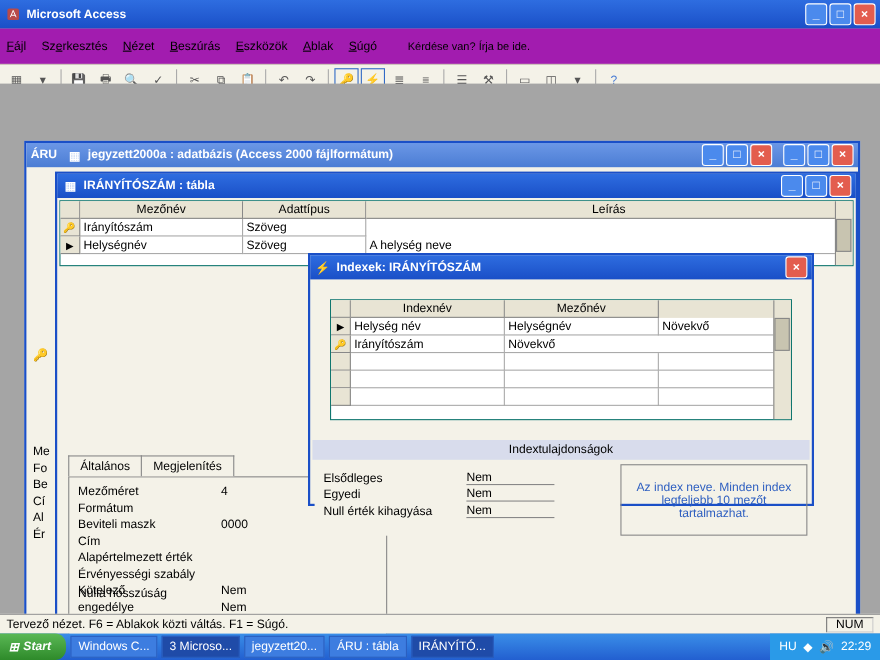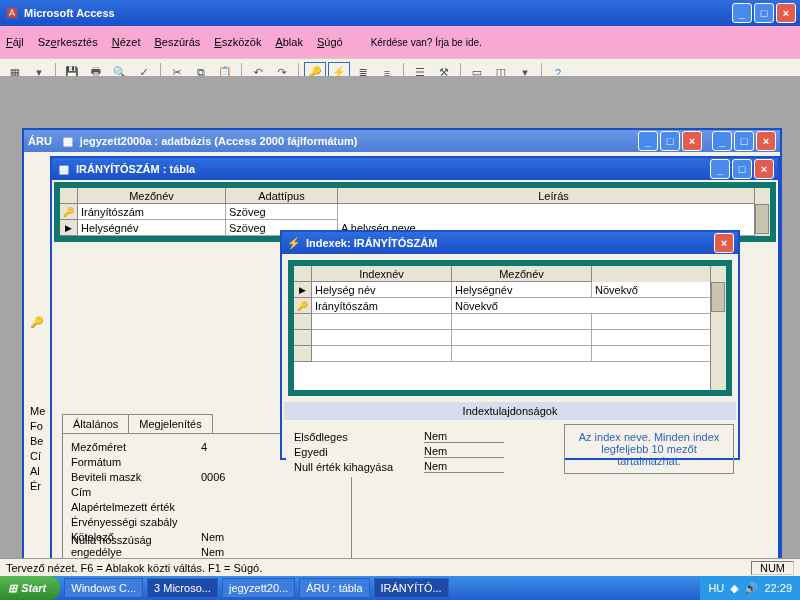--- a/index.html
+++ b/index.html
@@ -4,36 +4,36 @@
 <style>
 *{box-sizing:border-box;margin:0;padding:0;font-family:Tahoma,sans-serif;font-size:11px}
 body{background:#b0b0b0;width:800px;height:600px;overflow:hidden;position:relative}
 .titlebar{background:linear-gradient(#2e6de0,#1a4fc7);height:26px;display:flex;align-items:center;padding:0 4px;color:#fff;font-weight:bold}
 .titlebar .icon{width:16px;height:16px;margin-right:4px;display:inline-flex;align-items:center;justify-content:center}
 .titlebar .spacer{flex:1}
 .winbtns{display:flex;gap:2px}
 .winbtn{width:20px;height:20px;border:1px solid #fff;border-radius:3px;display:flex;align-items:center;justify-content:center;font-weight:bold;font-family:Arial}
 .winbtn.min,.winbtn.max{background:#4b8aed}
 .winbtn.close{background:#e35d4e}
-.menubar{background:#f9a8d4;height:22px;display:flex;align-items:center;padding:16px 6px;gap:14px;border-bottom:1px solid #d0ceb8}
+.menubar{background:#a21caf;height:22px;display:flex;align-items:center;padding:16px 6px;gap:14px;border-bottom:1px solid #d0ceb8}
 .menubar span{color:#000}
 .menubar .u{text-decoration:underline}
 .question{color:#999;font-size:10px}
 .toolbar{background:#f4f2e8;height:28px;display:flex;align-items:center;padding:0 4px;gap:2px;border-bottom:1px solid #888}
 .tbtn{width:22px;height:22px;display:flex;align-items:center;justify-content:center;color:#555}
 .tsep{width:1px;height:20px;background:#aaa;margin:0 3px}
 .mdi{position:absolute;top:76px;left:0;right:0;bottom:42px;background:#a5a5a5}
 .child{position:absolute;background:#f4f2e8;border:2px solid #1a4fc7}
 .child .titlebar{height:22px;font-size:11px}
 .child.inactive .titlebar{background:linear-gradient(#8fabe0,#7a99d4)}
 .c1{left:22px;top:52px;width:760px;height:440px}
 .c2{left:50px;top:80px;width:730px;height:410px}
 .c3{left:280px;top:154px;width:460px;height:230px;z-index:5}
 .child .titlebar.light{background:linear-gradient(#6b97e6,#4b7dd4)}
-.grid{background:#fff;border:6px solid #0f766e}
+.grid{background:#fff;border:1px solid #0f766e}
 .grid .hrow,.grid .row{display:flex;height:16px}
 .grid .hrow{background:#e8e4d4}
 .cell{border-right:1px solid #aaa;border-bottom:1px solid #aaa;padding:0 3px;overflow:hidden;white-space:nowrap;display:flex;align-items:center}
 .hcell{background:#e8e4d4;text-align:center;justify-content:center;border-right:1px solid #888;border-bottom:1px solid #888}
 .rowsel{width:18px;background:#e8e4d4;border-right:1px solid #888;border-bottom:1px solid #888;display:flex;align-items:center;justify-content:center;font-size:9px}
 .tabs{display:flex;margin-top:16px}
 .tab{padding:3px 10px;background:#f4f2e8;border:1px solid #888;border-bottom:none;margin-right:-1px}
 .tab.active{background:#f4f2e8;position:relative;z-index:1}
 .props{background:#f4f2e8;padding:4px 8px}
 .prow{display:flex;height:15px;align-items:flex-end}
@@ -41,21 +41,21 @@
 .status{position:absolute;bottom:24px;left:0;right:0;height:18px;background:#f4f2e8;border-top:1px solid #999;display:flex;align-items:center;padding:0 6px;font-size:10px}
 .status .spacer{flex:1}
 .taskbar{position:absolute;bottom:0;left:0;right:0;height:24px;background:linear-gradient(#3a8ee8,#225fd0);display:flex;align-items:center}
 .start{background:linear-gradient(#5ab855,#2e8a2a);height:24px;padding:0 14px 0 8px;display:flex;align-items:center;color:#fff;font-weight:bold;font-style:italic;border-radius:0 10px 10px 0}
 .tbitem{background:#3d7de0;border:1px solid #2a5fc0;height:20px;margin-left:4px;padding:0 6px;display:flex;align-items:center;color:#fff;font-size:10px;max-width:90px;overflow:hidden;white-space:nowrap}
 .tbitem.active{background:#1f4ba8}
 .tray{margin-left:auto;background:#2a9ae8;height:24px;padding:0 8px;display:flex;align-items:center;color:#fff;gap:6px;font-size:10px}
 .scrollv{position:absolute;right:0;top:0;bottom:0;width:16px;background:#e8e4d4;border-left:1px solid #888}
 .scrollv .thumb{width:14px;height:30px;background:#c8c4b0;border:1px solid #888;margin:16px 0 0 0}
 .fieldprops{position:absolute;left:10px;top:240px;width:250px}
-.helpbox{border:1px solid #888;padding:8px;text-align:center;color:#2e5fc0;width:170px;height:50px;display:flex;align-items:center;justify-content:center}
+.helpbox{border:1px solid #888;padding:8px;text-align:center;color:#2e5fc0;width:170px;height:65px;display:flex;align-items:center;justify-content:center}
 svg{width:14px;height:14px}
 </style>
 </head>
 <body>
 
 <div class="titlebar">
   <span class="icon">
       <svg viewBox="0 0 16 16">
         <rect x="2" y="2" width="12" height="12" fill="#b84a4a" rx="2"></rect>
         <path d="M5 11 L8 4 L11 11 M6 9 H10" stroke="#fff" stroke-width="1" fill="none"></path>
@@ -186,21 +186,21 @@
           <div class="prow">
             <span class="lbl">Mezőméret</span>
             <span>4</span>
           </div>
           <div class="prow">
             <span class="lbl">Formátum</span>
             <span></span>
           </div>
           <div class="prow">
             <span class="lbl">Beviteli maszk</span>
-            <span>0006</span>
+            <span>0000</span>
           </div>
           <div class="prow">
             <span class="lbl">Cím</span>
             <span></span>
           </div>
           <div class="prow">
             <span class="lbl">Alapértelmezett érték</span>
             <span></span>
           </div>
           <div class="prow">
@@ -231,21 +231,21 @@
     </div>
   </div>
 
   <div class="child c3">
     <div class="titlebar">
       <span class="icon">⚡</span>
       <span>Indexek: IRÁNYÍTÓSZÁM</span>
       <span class="spacer"></span>
       <div class="winbtn close">×</div>
     </div>
-    <div class="grid" style="margin:6px;height:136px;position:relative">
+    <div class="grid" style="margin:18px;height:110px;position:relative">
       <div class="hrow">
         <div class="rowsel hcell"></div>
         <div class="cell hcell" style="width:140px">Indexnév</div>
         <div class="cell hcell" style="width:140px">Mezőnév</div>
       </div>
       <div class="row">
         <div class="rowsel">▶</div>
         <div class="cell" style="width:140px">Helység név</div>
         <div class="cell" style="width:140px">Helységnév</div>
         <div class="cell" style="flex:1">Növekvő</div>

